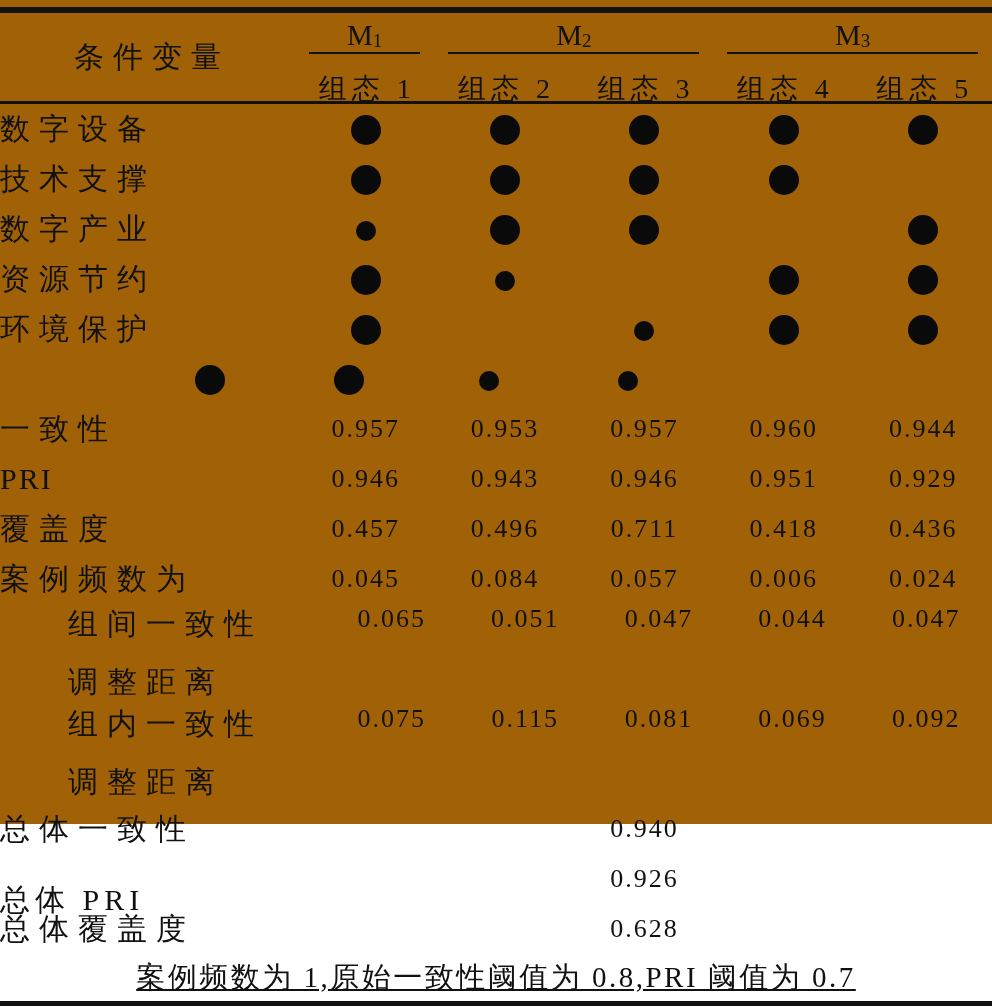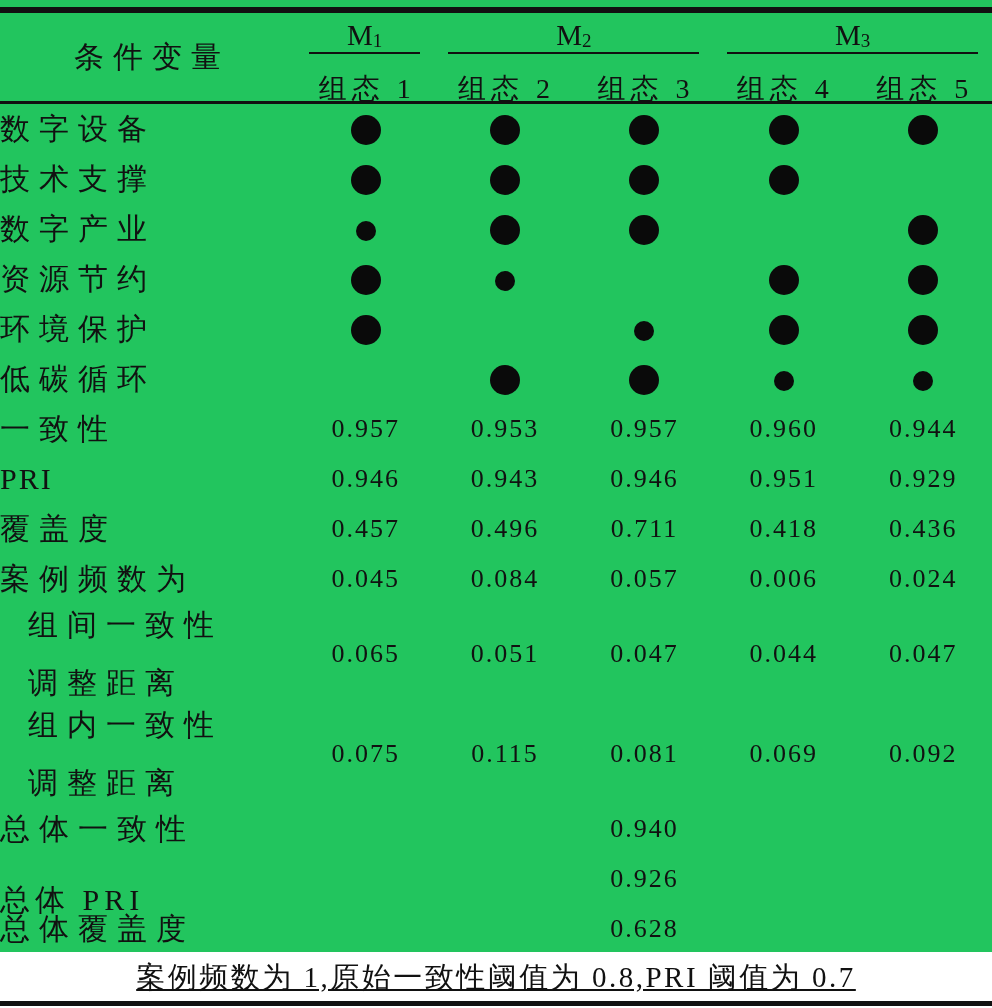--- a/index.html
+++ b/index.html
@@ -3,21 +3,21 @@
 <meta charset="utf-8">
 <style>
   * { margin: 0; padding: 0; box-sizing: border-box; }
   html, body { background: #ffffff; }
   body {
     width: 992px; height: 1008px;
     font-family: "Liberation Serif", "DejaVu Serif", serif;
     color: #111111;
     overflow: hidden;
   }
-  .table-wrap { width: 992px; height: 952px; padding-top: 7px; background: #22c55e; }
+  .table-wrap { width: 992px; height: 824px; padding-top: 7px; background: #a16207; }
 
   .rule-top    { height: 6px; background: #111; }
   .rule-mid    { height: 3px; background: #111; }
   .rule-bottom { height: 5px; background: #111; }
 
   
   .header { display: flex; height: 88px; }
   .cond-label {
     width: 295px; display: flex; align-items: center; justify-content: center;
     font-size: 30px; letter-spacing: 9px; padding-left: 9px;
@@ -44,21 +44,21 @@
   }
   .ls-mid    { letter-spacing: 5px; margin-top: 42px; }
   .ls-latin  { letter-spacing: 2px; }
   .cell { width: 139.4px; text-align: center; font-size: 26px; letter-spacing: 2px; padding-left: 2px; }
 
   .dot { display: inline-block; border-radius: 50%; background: #0a0a0a; vertical-align: middle; }
   .dot-large { width: 30px; height: 30px; }
   .dot-small { width: 20px; height: 20px; }
   .dot:not(.dot-large):not(.dot-small) { display: none; }
 
-  .double-row { display: flex; height: 100px; align-items: center; }
+  .double-row { display: flex; height: 100px; align-items: flex-start; padding-left: 40px; }
   .double-label {
     width: 295px; padding-left: 28px; font-size: 30px; letter-spacing: 9px;
     display: flex; flex-direction: column; gap: 17px; white-space: nowrap;
   }
 
   .footnote {
     height: 47px; display: flex; align-items: center; justify-content: center;
     font-size: 29px; letter-spacing: 2.5px;  text-decoration: underline;
   }
 </style>
@@ -139,21 +139,20 @@
   </div>
   <div class="row">
     <div class="row-label">环境保护</div>
     <div class="cell"><span class="dot dot-large"></span></div>
     <div class="cell"></div>
     <div class="cell"><span class="dot dot-small"></span></div>
     <div class="cell"><span class="dot dot-large"></span></div>
     <div class="cell"><span class="dot dot-large"></span></div>
   </div>
   <div class="row">
-    <div class="row-label">低碳循环</div>
     <div class="cell"></div>
     <div class="cell"><span class="dot dot-large"></span></div>
     <div class="cell"><span class="dot dot-large"></span></div>
     <div class="cell"><span class="dot dot-small"></span></div>
     <div class="cell"><span class="dot dot-small"></span></div>
   </div>
 
   <div class="row">
     <div class="row-label">一致性</div>
     <div class="cell">0.957</div>

